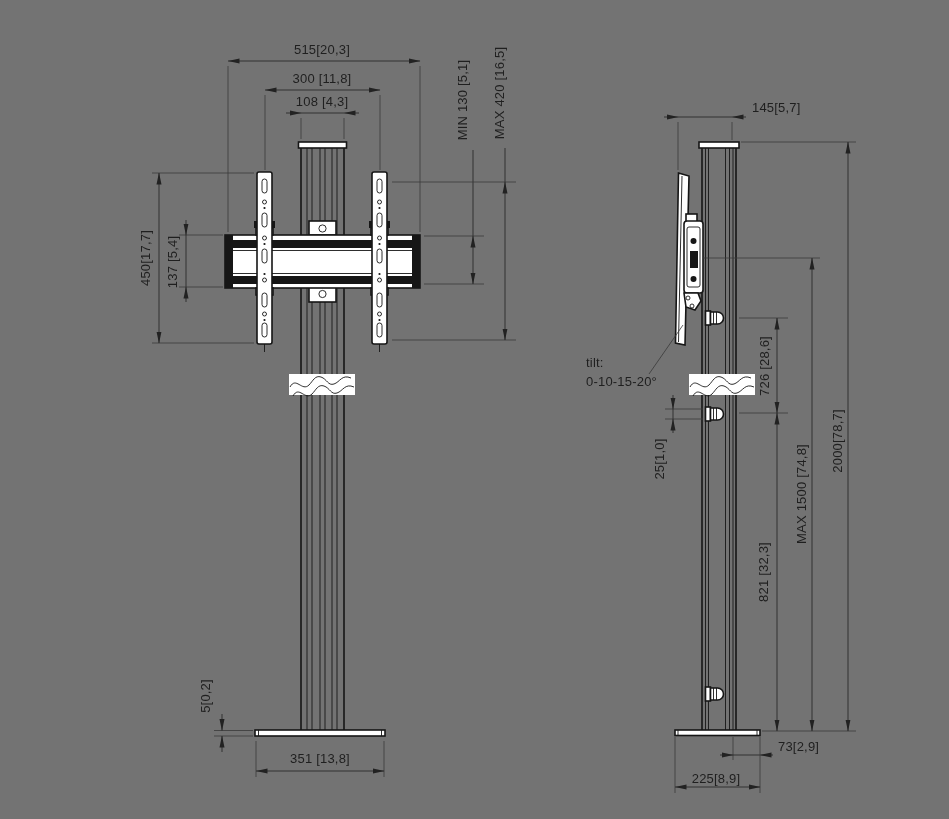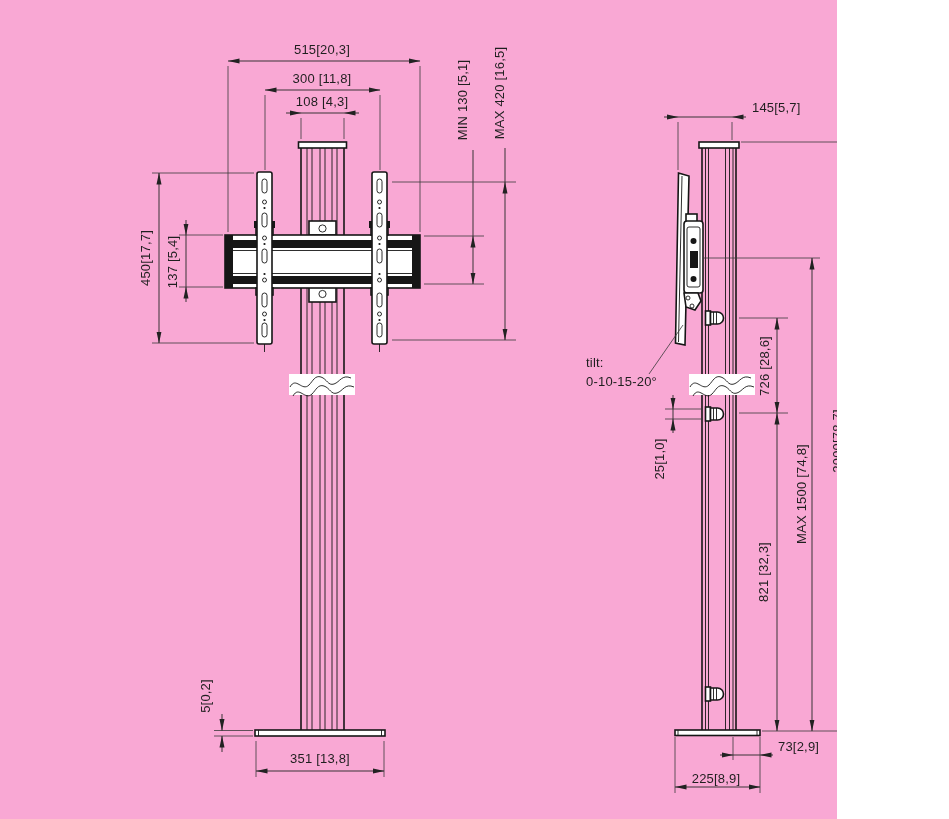--- a/index.html
+++ b/index.html
@@ -1,16 +1,16 @@
 <!DOCTYPE html>
 <html><head>
 <meta charset="utf-8">
 <style>
   html,body{margin:0;padding:0;background:#ffffff;}
-  #stage{position:relative;width:837px;height:819px;background:#f9a8d4;overflow:hidden;
+  #stage{position:relative;width:949px;height:819px;background:#737373;overflow:hidden;
          font-family:"Liberation Sans", sans-serif;}
   svg{display:block;}
   .obj   {stroke:#161616;stroke-width:1.6;fill:none;}
   .objw  {stroke:#161616;stroke-width:1.6;fill:#ffffff;}
   .objthin{stroke:#161616;stroke-width:0.9;fill:none;}
   .solid {fill:#161616;stroke:none;}
   .dim   {stroke:#2e2e2e;stroke-width:0.95;fill:none;}
   .ext   {stroke:#3a3a3a;stroke-width:0.8;fill:none;}
   .mask  {fill:#ffffff;stroke:none;}
   text.lbl{font-size:13px;fill:#1f1f1f;letter-spacing:0.2px;}

